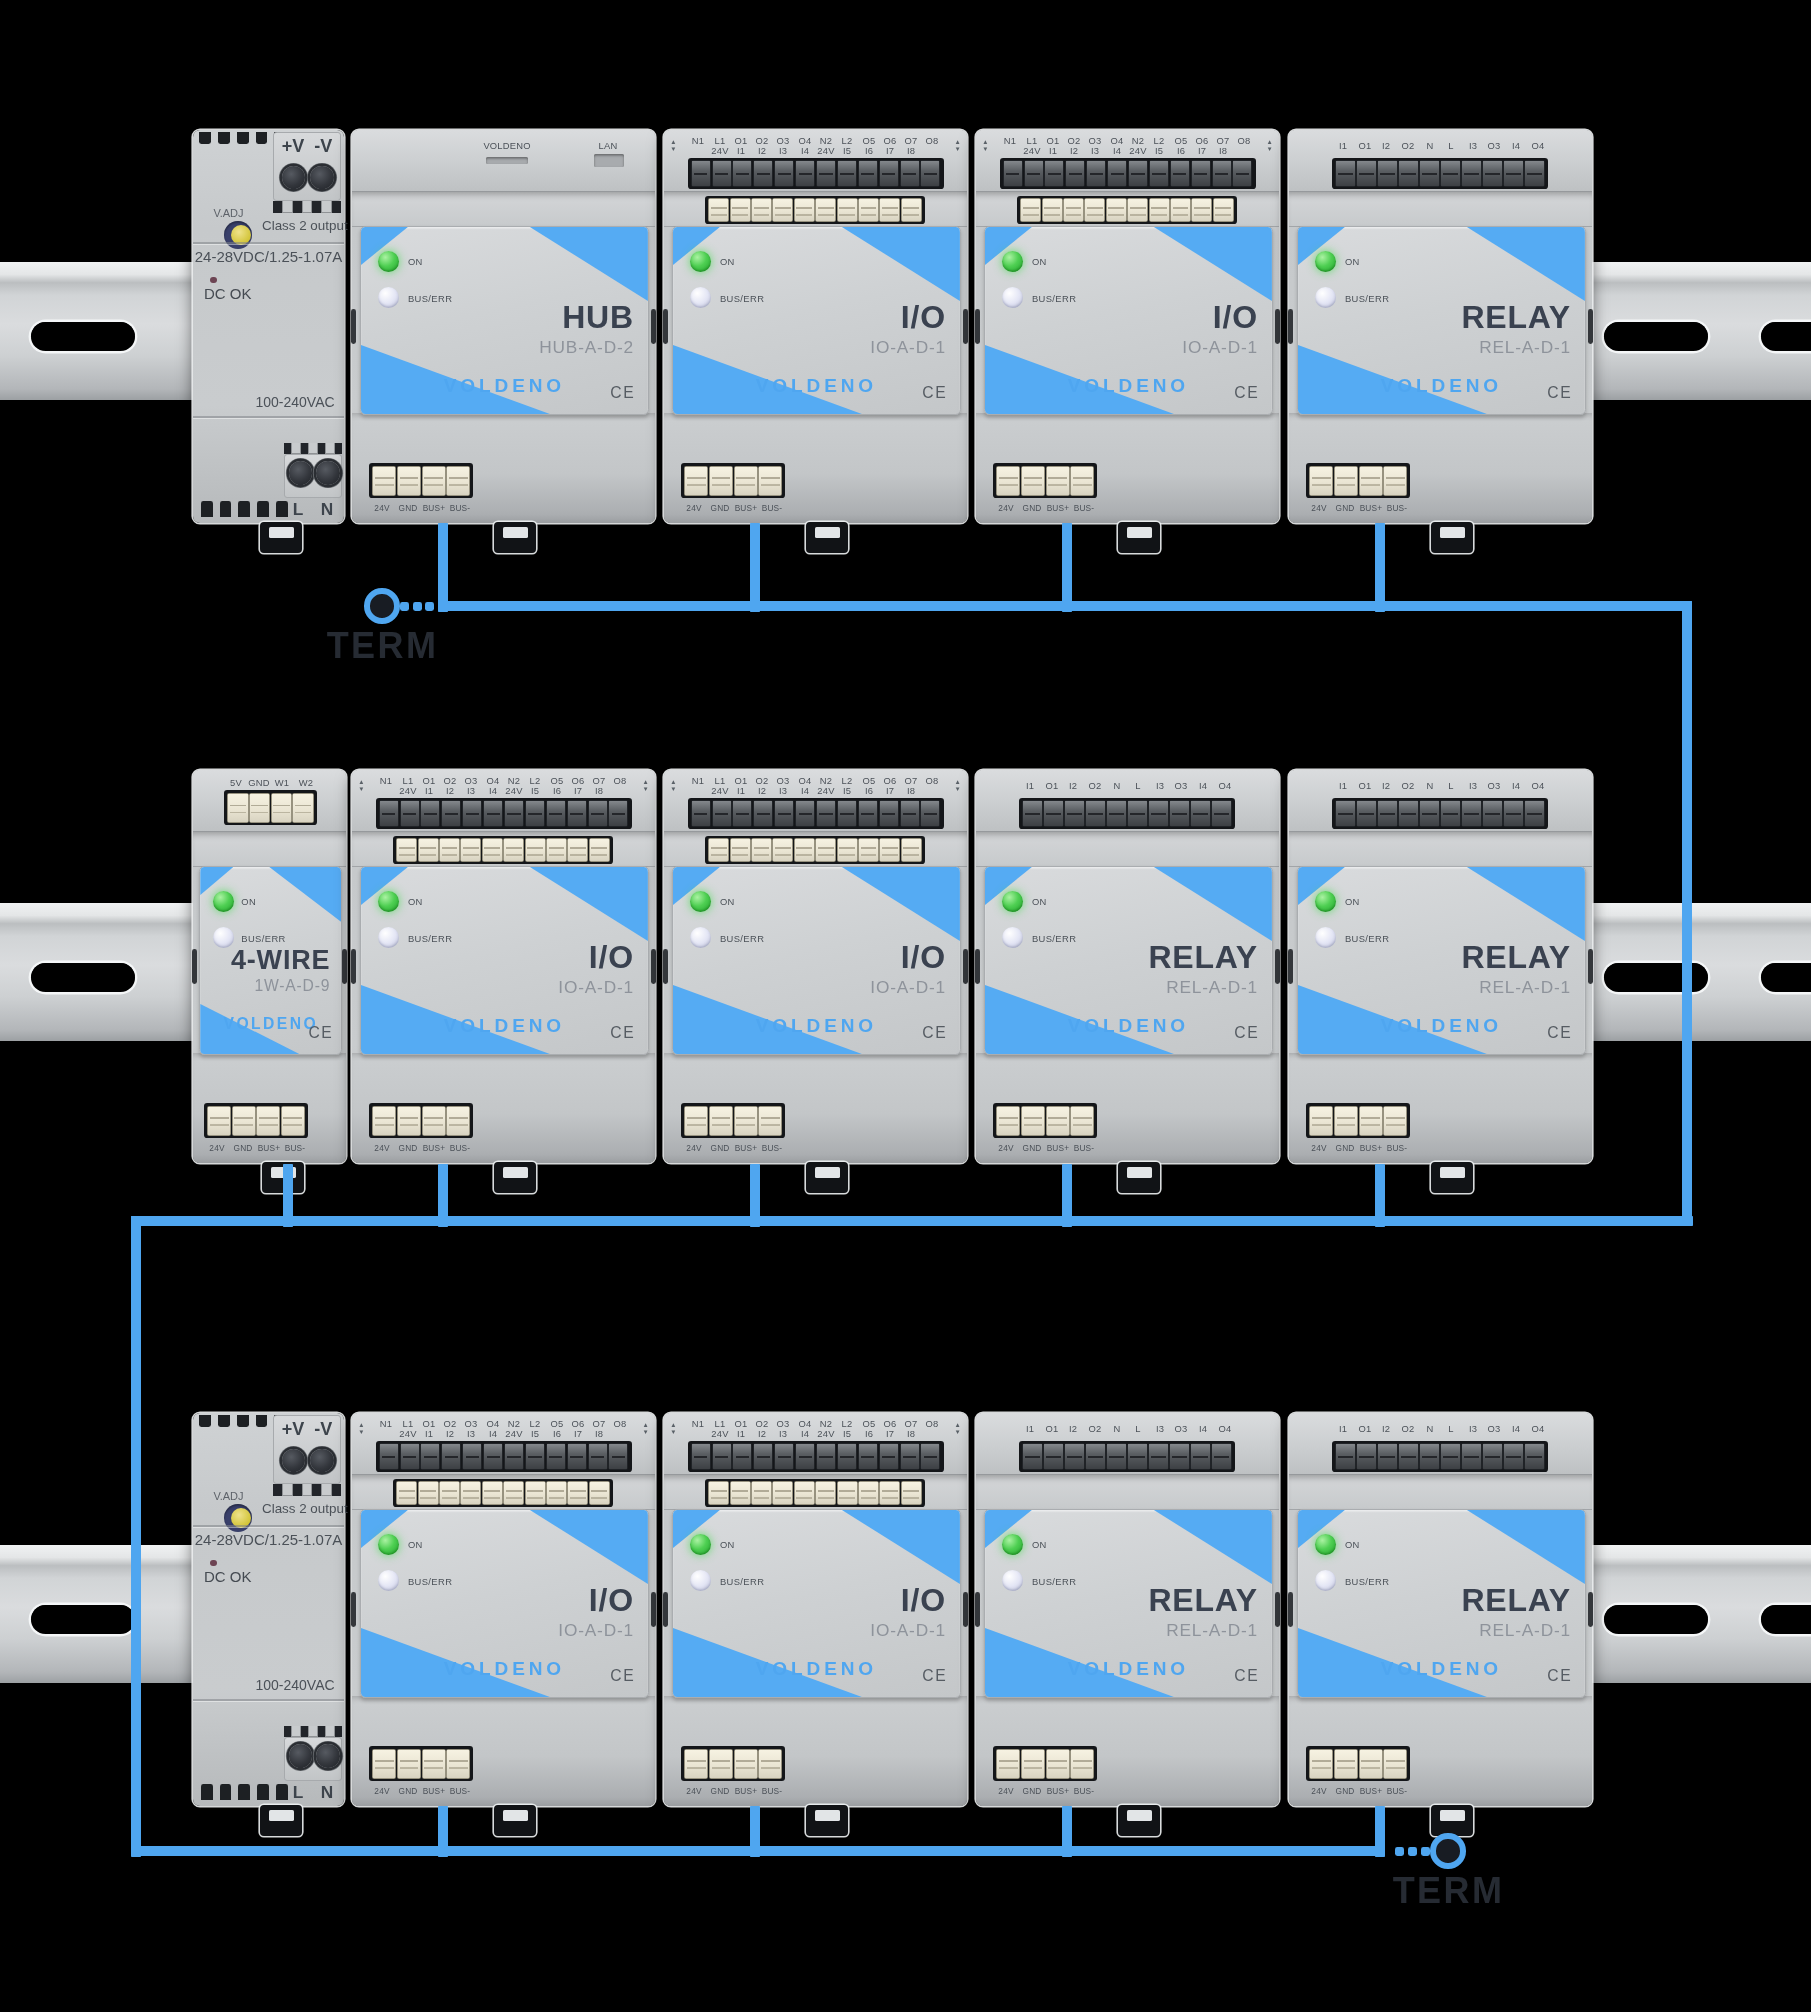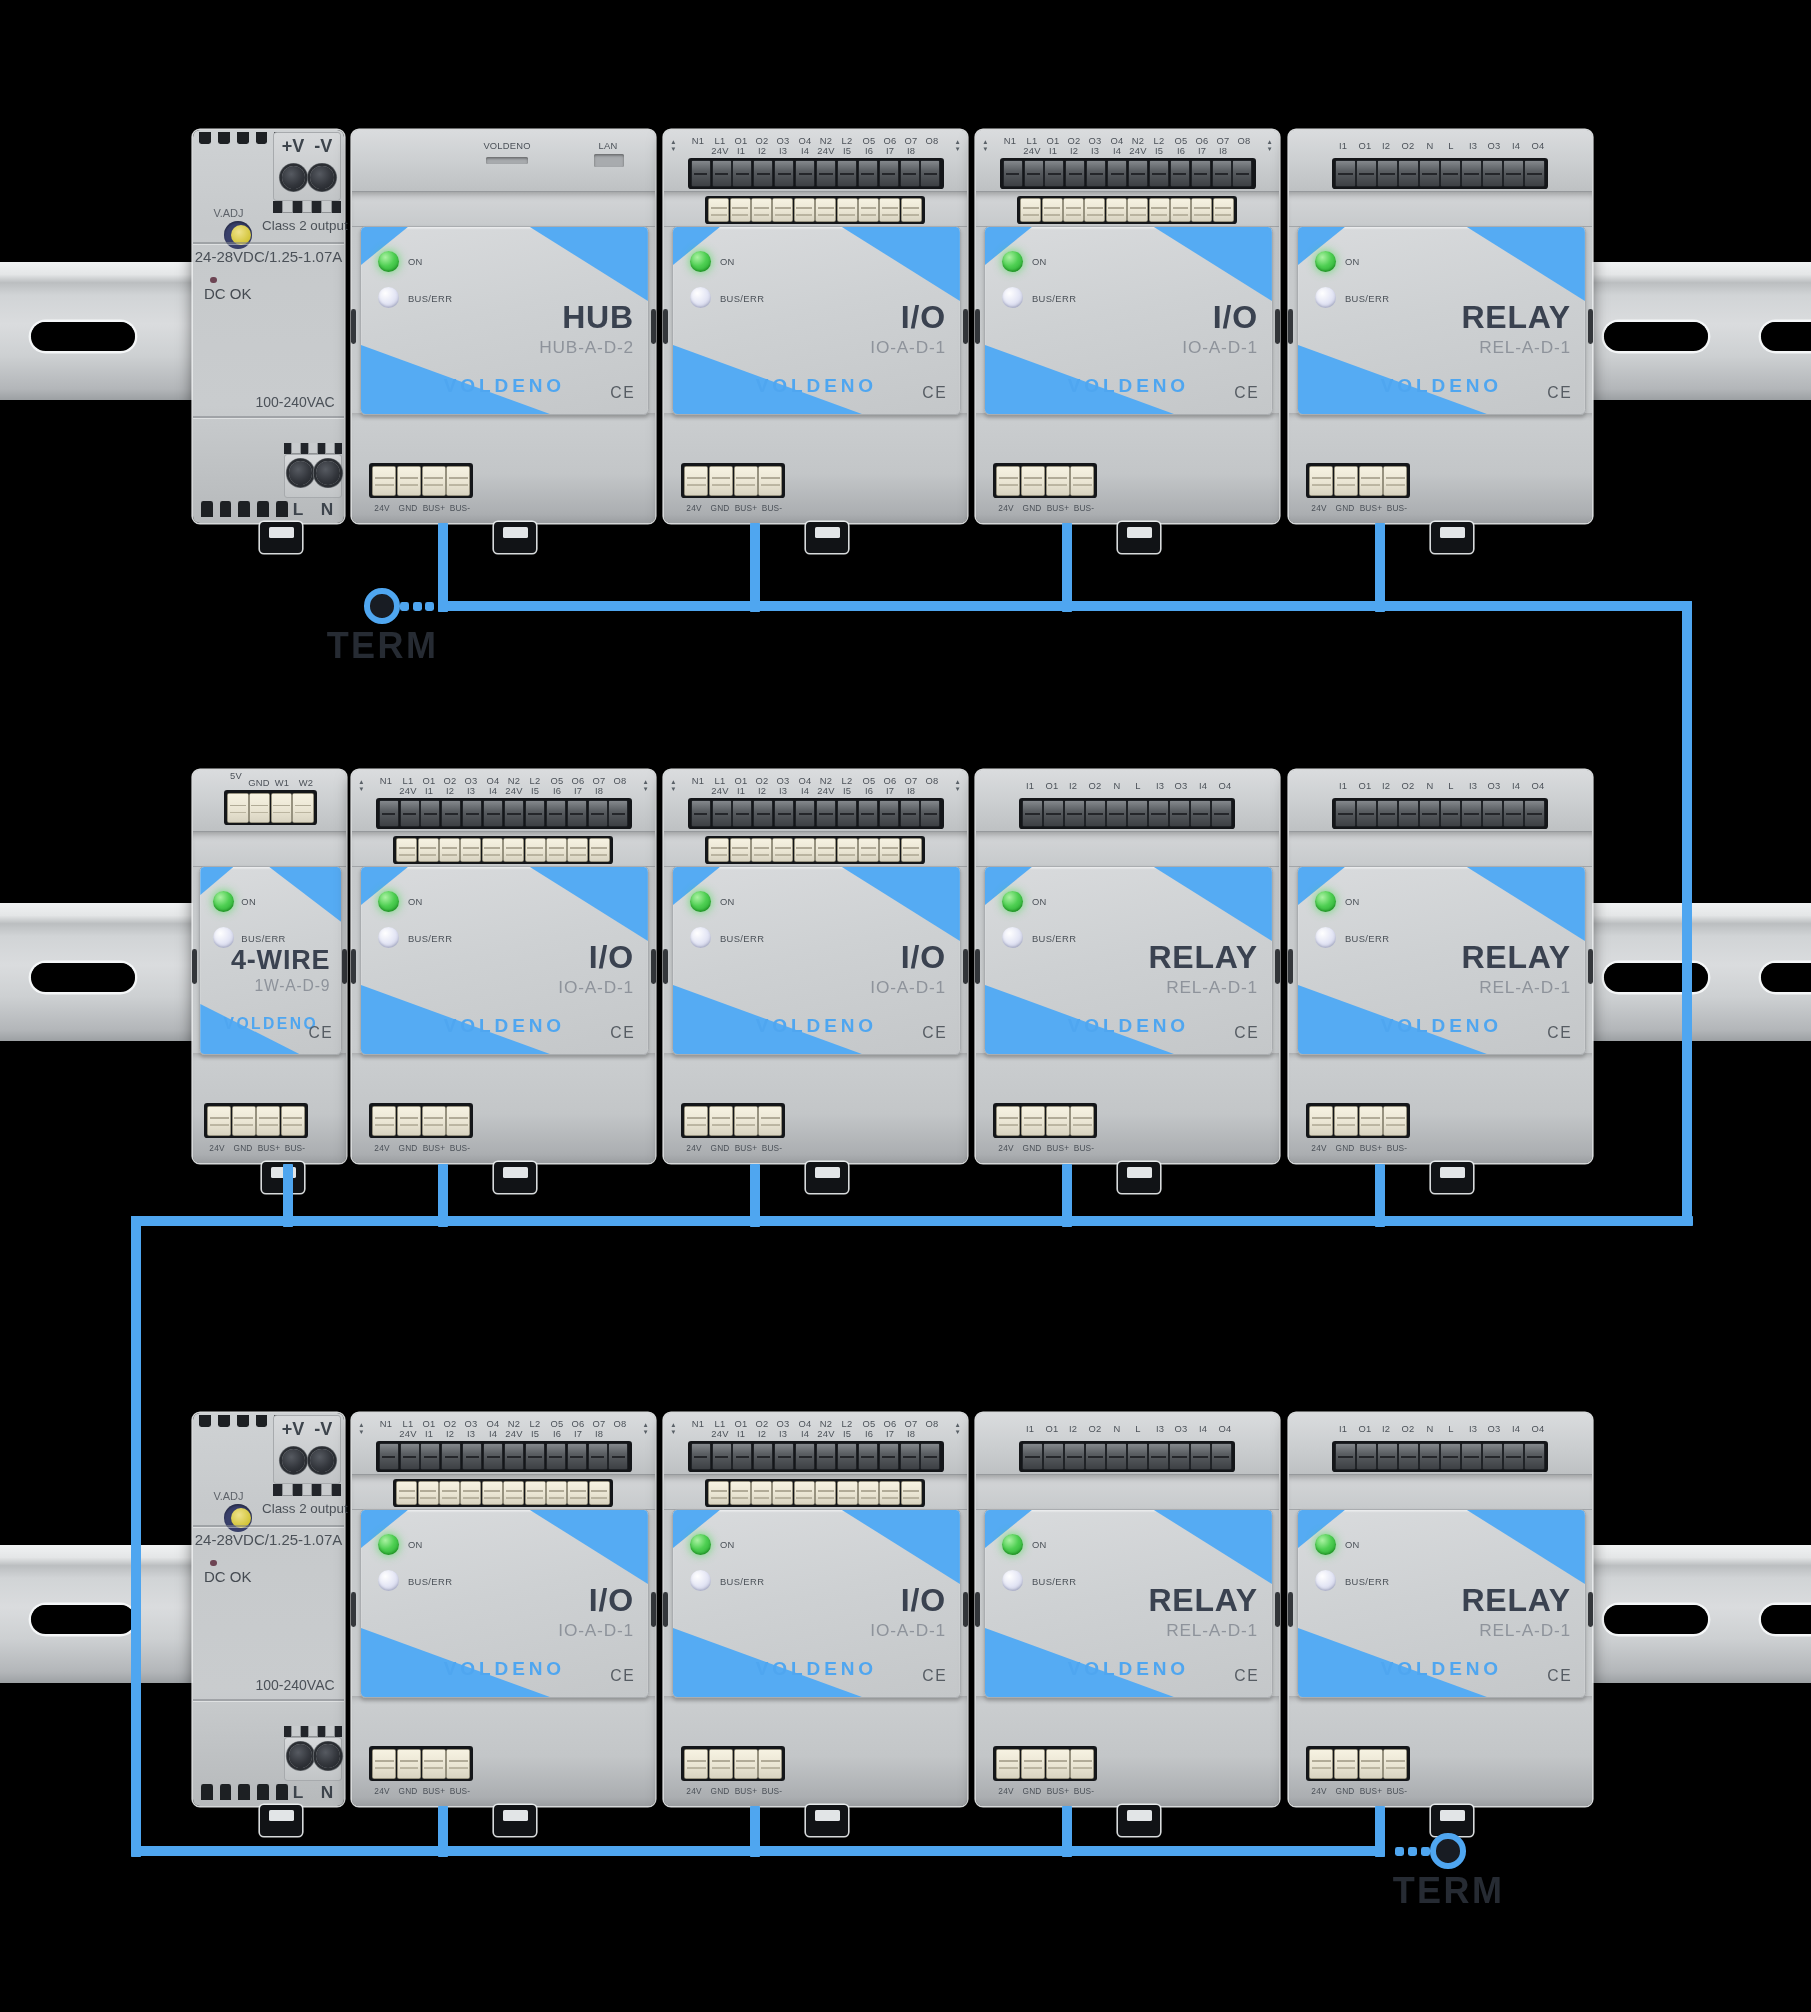--- a/index.html
+++ b/index.html
@@ -448,21 +448,21 @@
       <div class="collabel" style="left: 82px; top: 373px; font-size: 8.3px;">BUS+</div>
       <div class="collabel" style="left: 108px; top: 373px; font-size: 8.3px;">BUS-</div>
       <div class="clip" style="left: 142px; top: 392px;"></div>
     </div>
     <div class="module narrow" style="left: 193px; top: 770px; width: 153px;">
       <div class="tier-top"></div>
       <div class="tier-mid"></div>
       <div class="bottom-band"></div>
       <div class="seam l"></div>
       <div class="seam r"></div>
-      <div class="collabel" style="left: 43px; top: 1px;">5V</div>
+      <div class="collabel" style="left: 43px; top: 8px;">5V</div>
       <div class="collabel" style="left: 66px; top: 7.9px;">GND</div>
       <div class="collabel" style="left: 89px; top: 7.9px;">W1</div>
       <div class="collabel" style="left: 113px; top: 7.9px;">W2</div>
       <div class="term-frame" style="left: 31px; top: 20.4px; width: 93px; height: 35px;">
         <div class="key" style="width: 19.7px; height: 28px;"></div>
         <div class="key" style="width: 19.7px; height: 28px;"></div>
         <div class="key" style="width: 19.7px; height: 28px;"></div>
         <div class="key" style="width: 19.7px; height: 28px;"></div>
       </div>
       <div class="face" style="left: 6.3px; width: 141px;">

